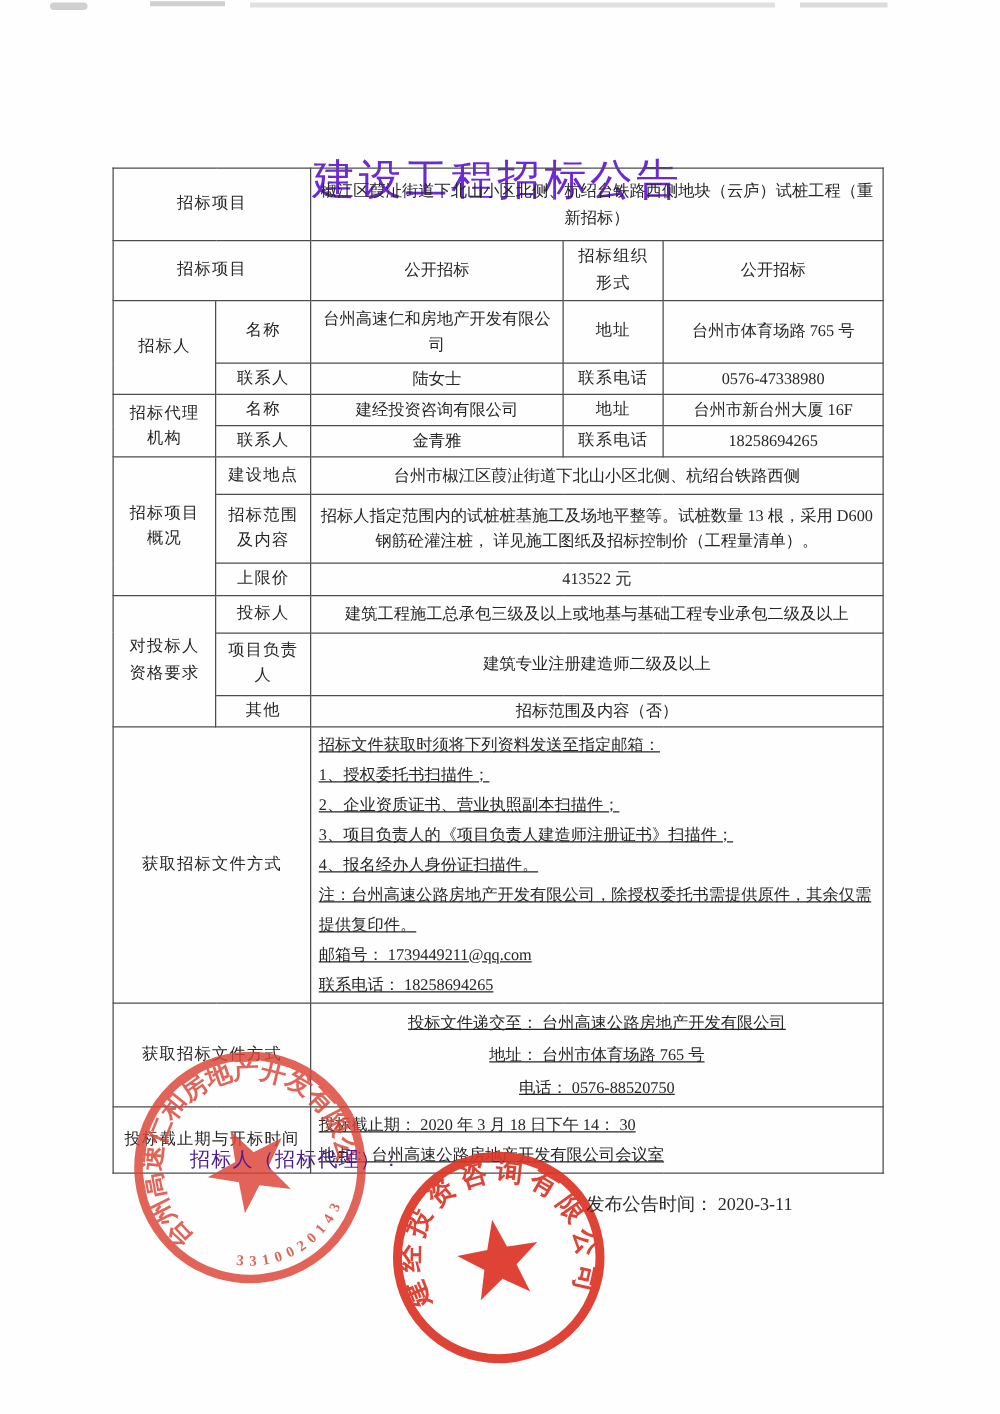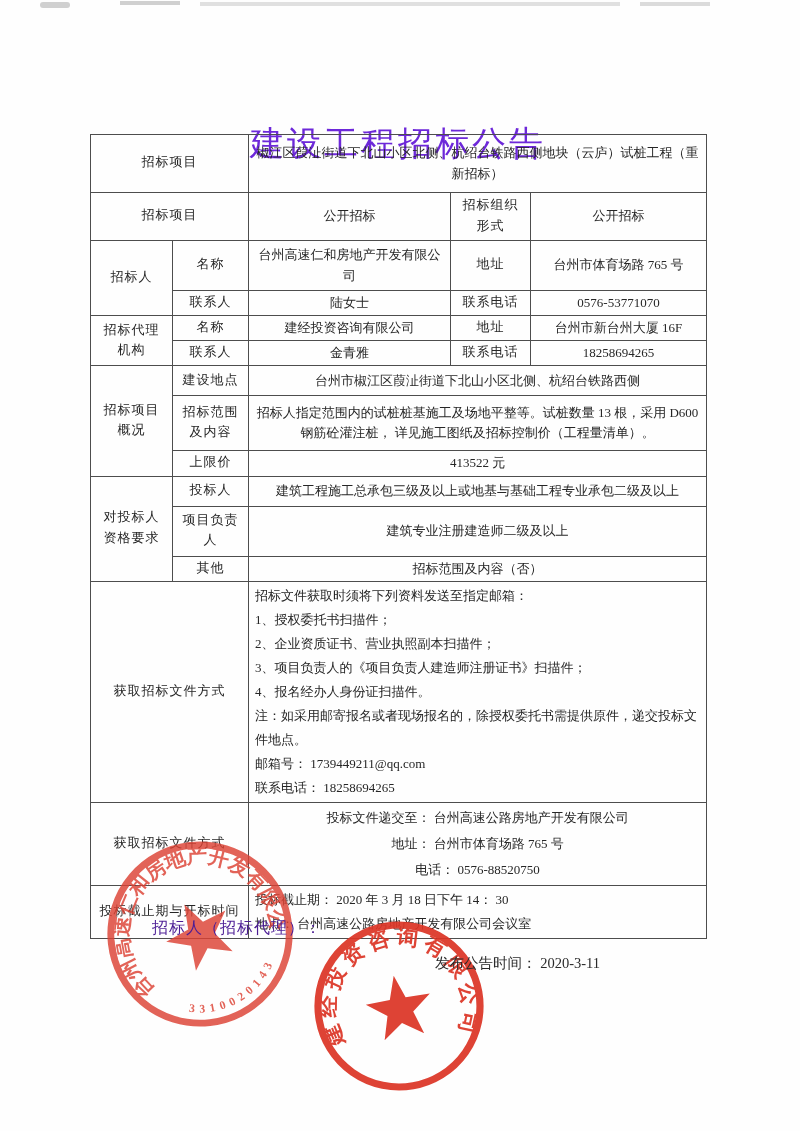--- a/index.html
+++ b/index.html
@@ -30,30 +30,30 @@
     font-size:13px;color:#262626;
   }
   table.main td{
     border:1px solid #4d4d4d;
     padding:2px 6px;
     text-align:center;vertical-align:middle;
     line-height:1.55;
     overflow:hidden;
   }
   td.lbl{letter-spacing:1px;font-family:Liberation Mono, monospace;}
-  td.left-al{text-align:left;}
+  td.left-al{text-align:left;text-decoration:underline;}
   .lines div{text-align:left;line-height:24px;}
   .lines-wide div{text-align:center;line-height:26px;}
 
   .footer-sign{
     position:absolute;left:152px;top:918px;
     font-size:16px;letter-spacing:1px;color:#4c1d95;z-index:5;
   }
   .footer-publish{
-    position:absolute;left:435px;top:954px;
+    position:absolute;left:469px;top:954px;
     font-size:14.5px;color:#2a2a2a;z-index:5;
   }
 
   .seal{position:absolute;z-index:4;pointer-events:none;}
   .seal-left{left:102px;top:836px;width:196px;height:196px;transform:rotate(-28deg);opacity:.82;}
   .seal-right{left:309px;top:916px;width:180px;height:180px;transform:rotate(-10deg);opacity:.93;}
   .seal svg{width:100%;height:100%;}
   .seal text{font-family:"Liberation Serif","DejaVu Serif",serif;font-weight:bold;}
 </style>
 </head>
@@ -94,21 +94,21 @@
         <td rowspan="2" class="lbl">招标人</td>
         <td class="lbl">名称</td>
         <td>台州高速仁和房地产开发有限公司</td>
         <td class="lbl">地址</td>
         <td>台州市体育场路 765 号</td>
       </tr>
       <tr style="height:25px">
         <td class="lbl">联系人</td>
         <td>陆女士</td>
         <td class="lbl">联系电话</td>
-        <td>0576-53771070</td>
+        <td>0576-47338980</td>
       </tr>
 
       <tr style="height:25px">
         <td rowspan="2" class="lbl">招标代理机构</td>
         <td class="lbl">名称</td>
         <td>建经投资咨询有限公司</td>
         <td class="lbl">地址</td>
         <td>台州市新台州大厦 16F</td>
       </tr>
       <tr style="height:25px">
@@ -148,21 +148,21 @@
 
       <tr style="height:210px">
         <td colspan="2" class="lbl">获取招标文件方式</td>
         <td colspan="3" class="left-al">
           <div class="lines">
             <div>招标文件获取时须将下列资料发送至指定邮箱：</div>
             <div>1、授权委托书扫描件；</div>
             <div>2、企业资质证书、营业执照副本扫描件；</div>
             <div>3、项目负责人的《项目负责人建造师注册证书》扫描件；</div>
             <div>4、报名经办人身份证扫描件。</div>
-            <div>注：如采用邮寄报名或者现场报名的，除授权委托书需提供原件，递交投标文件地点。</div>
+            <div>注：台州高速公路房地产开发有限公司，除授权委托书需提供原件，其余仅需提供复印件。</div>
             <div>邮箱号： 1739449211@qq.com</div>
             <div>联系电话： 18258694265</div>
           </div>
         </td>
       </tr>
 
       <tr style="height:78px">
         <td colspan="2" class="lbl">获取招标文件方式</td>
         <td colspan="3" class="left-al">
           <div class="lines-wide">

